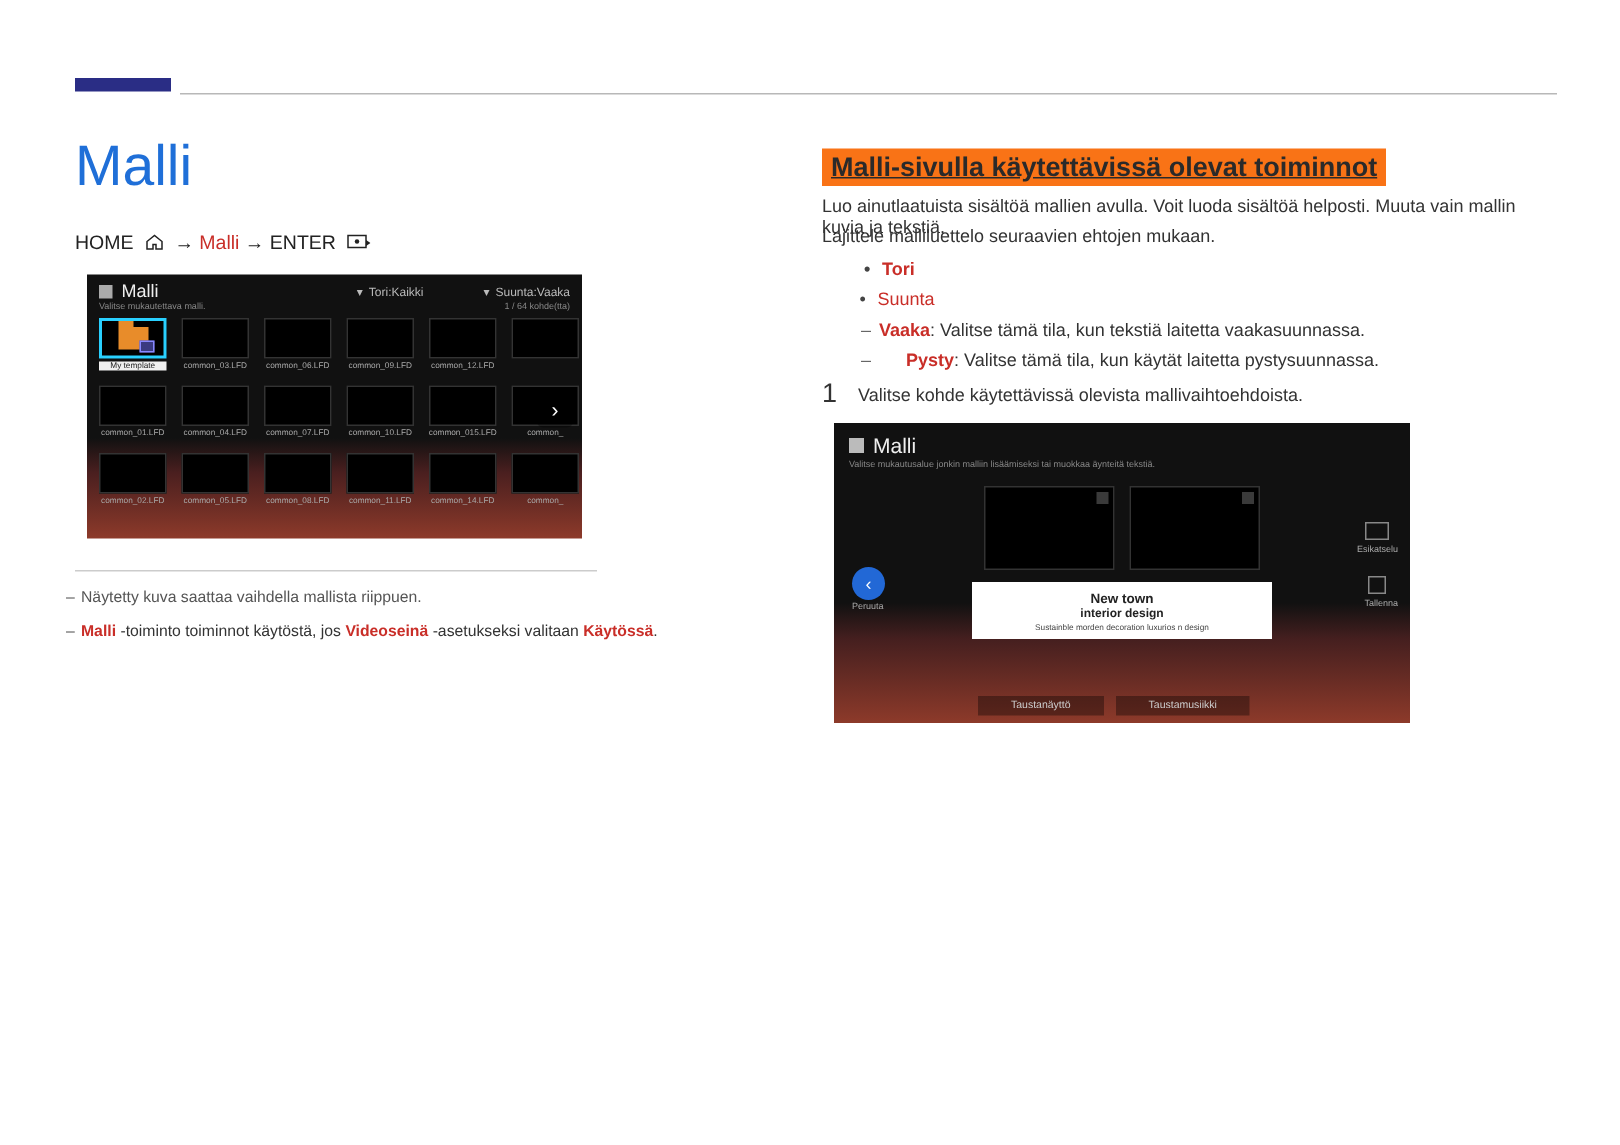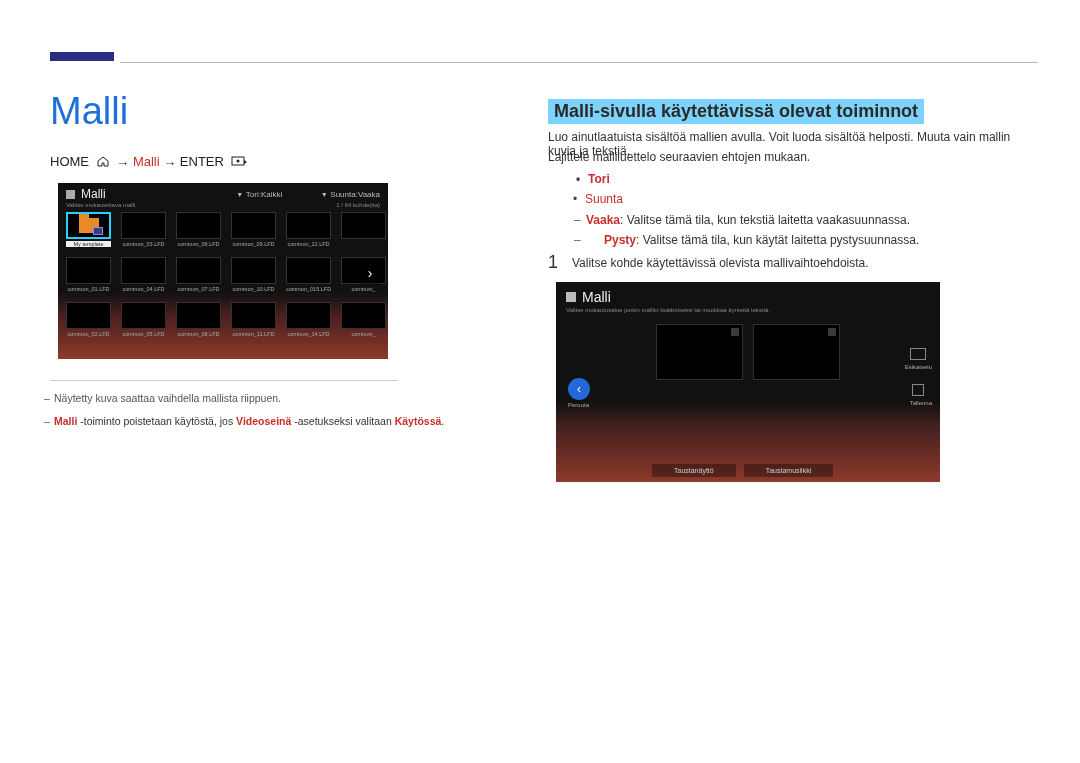--- a/index.html
+++ b/index.html
@@ -117,21 +117,21 @@
     position:absolute; top:415px; left:54px;
     font-size:10.5px; color:#333;
   }
   .note2::before { content:"–"; position:absolute; left:-10px; color:#555; }
   .note2 .accent { color:#c92e28; font-weight:700; }
 
   
   .h2 {
     position:absolute; top:99px; left:548px;
     font-size:18px; font-weight:700; color:#2a2a2a;
-    background:#7dd3fc; padding:2px 6px;
+    background:#f97316; padding:2px 6px;text-decoration:underline;
   }
   .para1 { position:absolute; top:130px; left:548px; right:42px; font-size:12px; color:#333; }
   .para2 { position:absolute; top:150px; left:548px; right:42px; font-size:12px; color:#333; }
   .bl1 { position:absolute; top:172px; left:588px; font-size:12px; color:#c92e28; font-weight:700; }
   .bl1::before { content:"•"; position:absolute; left:-12px; color:#444; }
   .bl2 { position:absolute; top:192px; left:585px; font-size:12px; color:#c92e28; font-weight:400; }
   .bl2::before { content:"•"; position:absolute; left:-12px; color:#444; }
   .sbl1 { position:absolute; top:213px; left:586px; font-size:12px; color:#333; }
   .sbl1 .accent { color:#c92e28; font-weight:700; }
   .sbl1::before { content:"–"; position:absolute; left:-12px; color:#666; }
@@ -319,21 +319,21 @@
       </div>
     </div>
   <div class="arrow-r">
     <span>›</span>
   </div>
 </div>
 
 <div class="hr-small"></div>
 <div class="note1">Näytetty kuva saattaa vaihdella mallista riippuen.</div>
 <div class="note2">
-  <span class="accent">Malli</span><span> -toiminto poistetaan käytöstä, jos </span><span class="accent">Videoseinä</span><span> -asetukseksi valitaan </span><span class="accent">Käytössä</span><span>.</span>
+  <span class="accent">Malli</span><span> -toiminto toiminnot käytöstä, jos </span><span class="accent">Videoseinä</span><span> -asetukseksi valitaan </span><span class="accent">Käytössä</span><span>.</span>
 </div>
 
 <h2 class="h2">Malli-sivulla käytettävissä olevat toiminnot</h2>
 <div class="para1">Luo ainutlaatuista sisältöä mallien avulla. Voit luoda sisältöä helposti. Muuta vain mallin kuvia ja tekstiä.</div>
 <div class="para2">Lajittele malliluettelo seuraavien ehtojen mukaan.</div>
 <div class="bl1">Tori</div>
 <div class="bl2">Suunta</div>
 <div class="sbl1">
   <span class="accent">Vaaka</span><span>: Valitse tämä tila, kun tekstiä laitetta vaakasuunnassa.</span>
 </div>
@@ -351,20 +351,25 @@
   <div class="sub">Valitse mukautusalue jonkin malliin lisäämiseksi tai muokkaa äynteitä tekstiä.</div>
   <div class="content">
     <div class="two-thumbs">
       <div class="th">
           <div class="mark"></div>
         </div>
       <div class="th">
           <div class="mark"></div>
         </div>
     </div>
+    <div class="card">
+      <div class="t1">New town</div>
+      <div class="t2">interior design</div>
+      <div class="t3">Sustainble morden decoration luxurios n design</div>
+    </div>
   </div>
   <div class="tabs">
     <div class="tab">Taustanäyttö</div>
     <div class="tab">Taustamusiikki</div>
   </div>
   <div class="btn-back">
     <span>‹</span>
   </div>
   <div class="lbl-back">Peruuta</div>
   <div class="btn-preview"></div>

